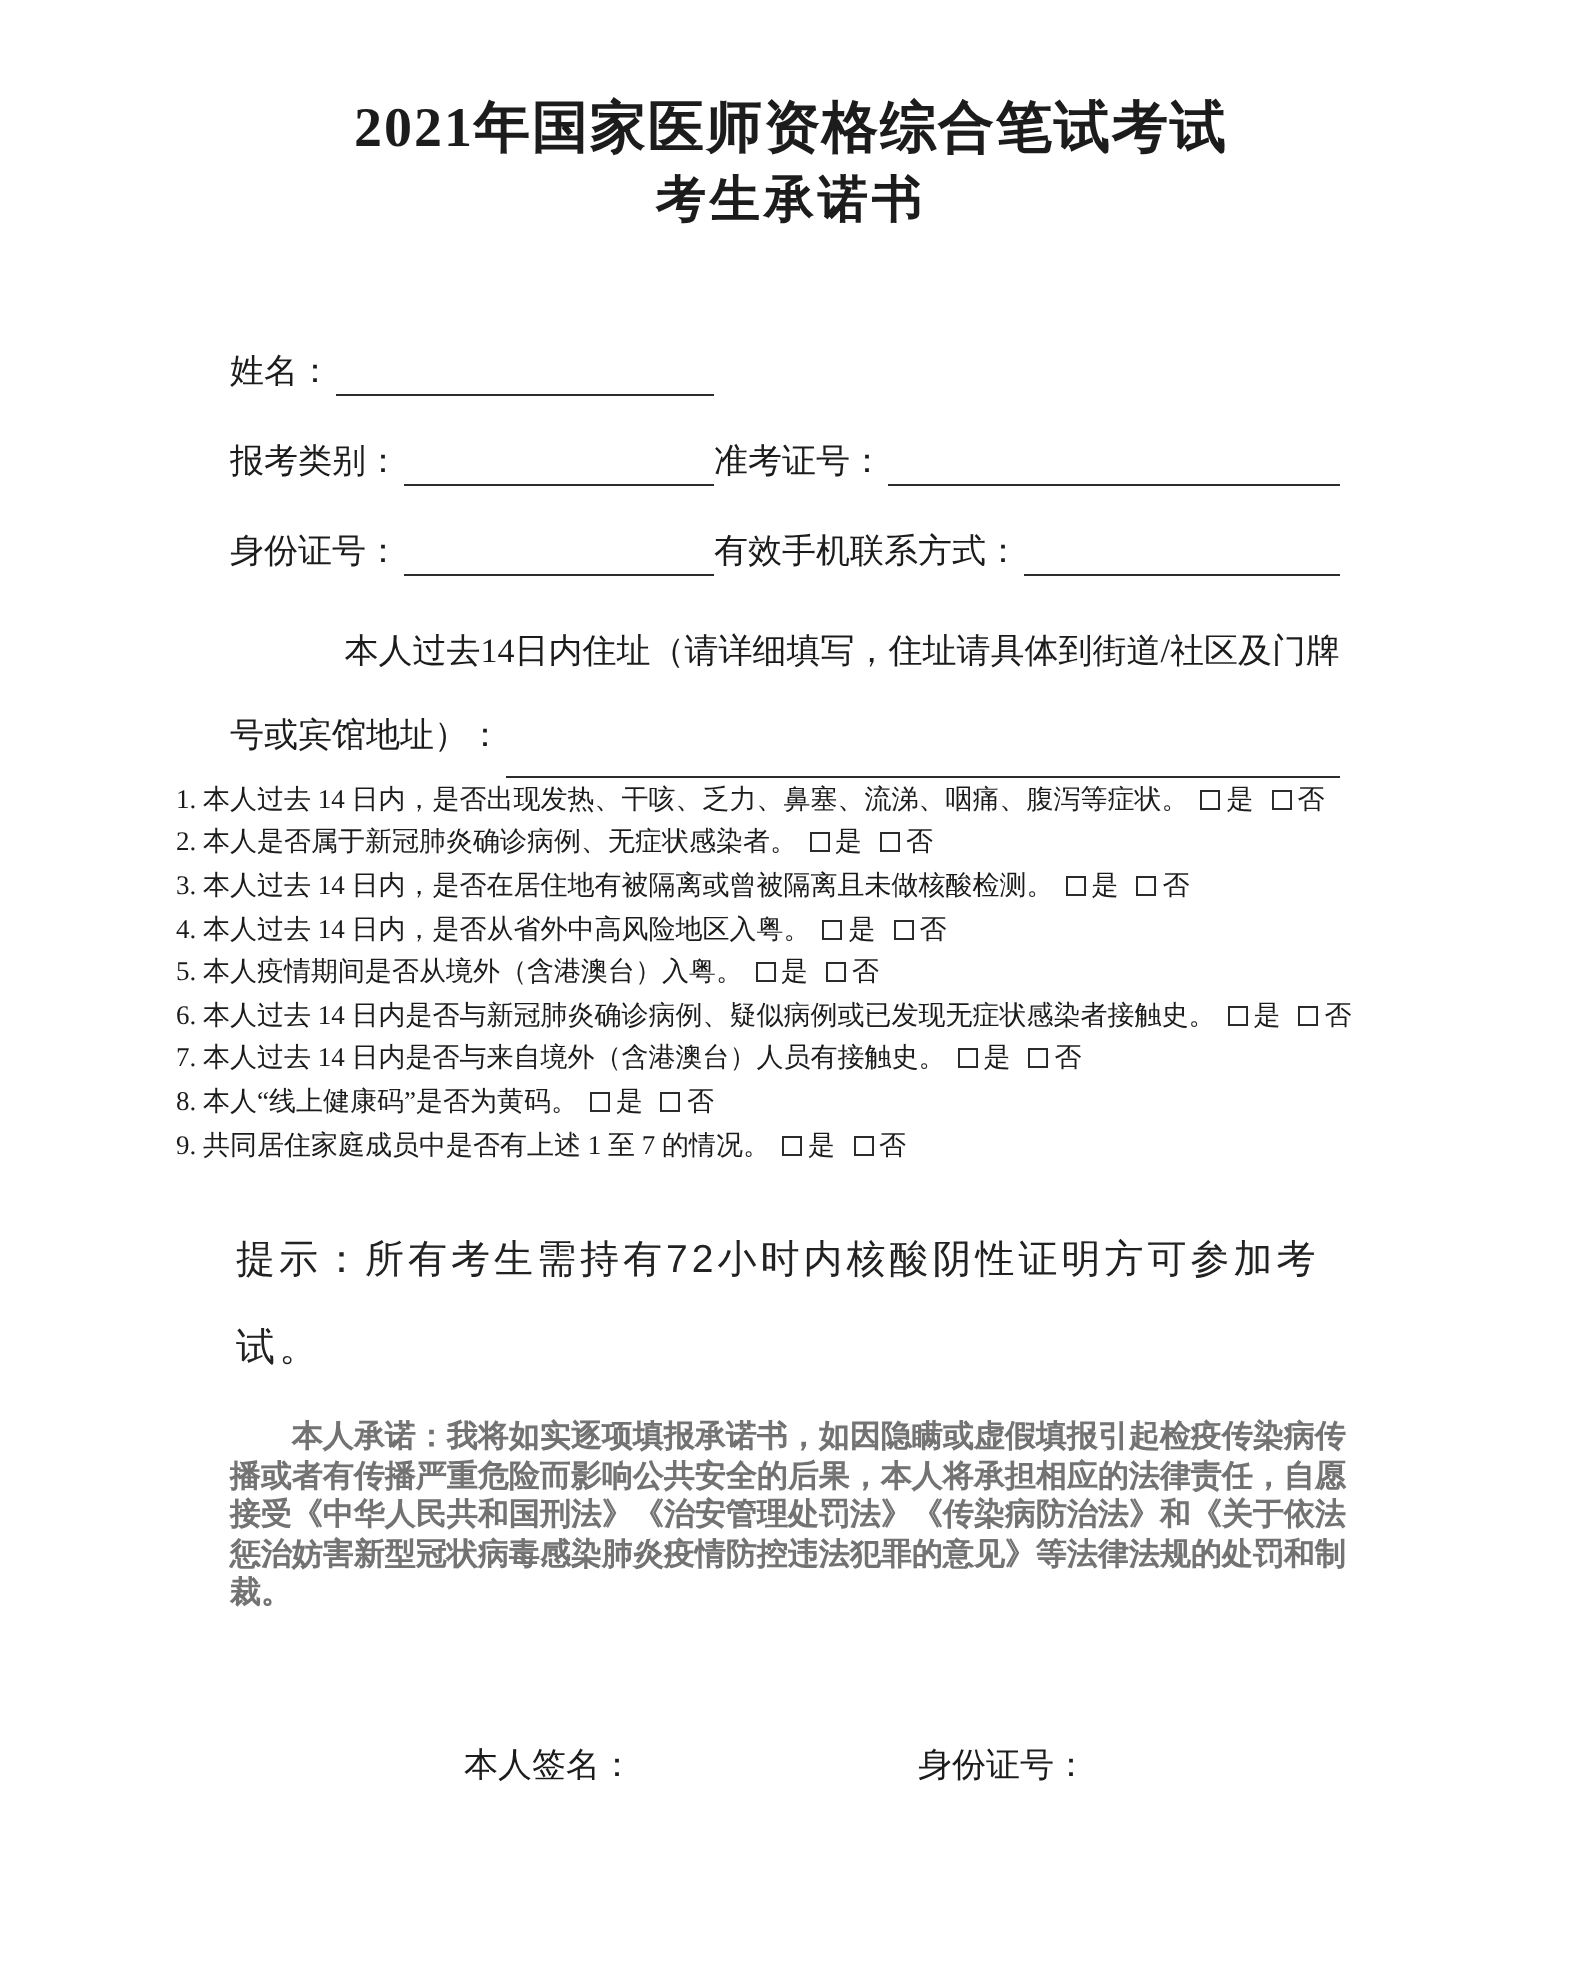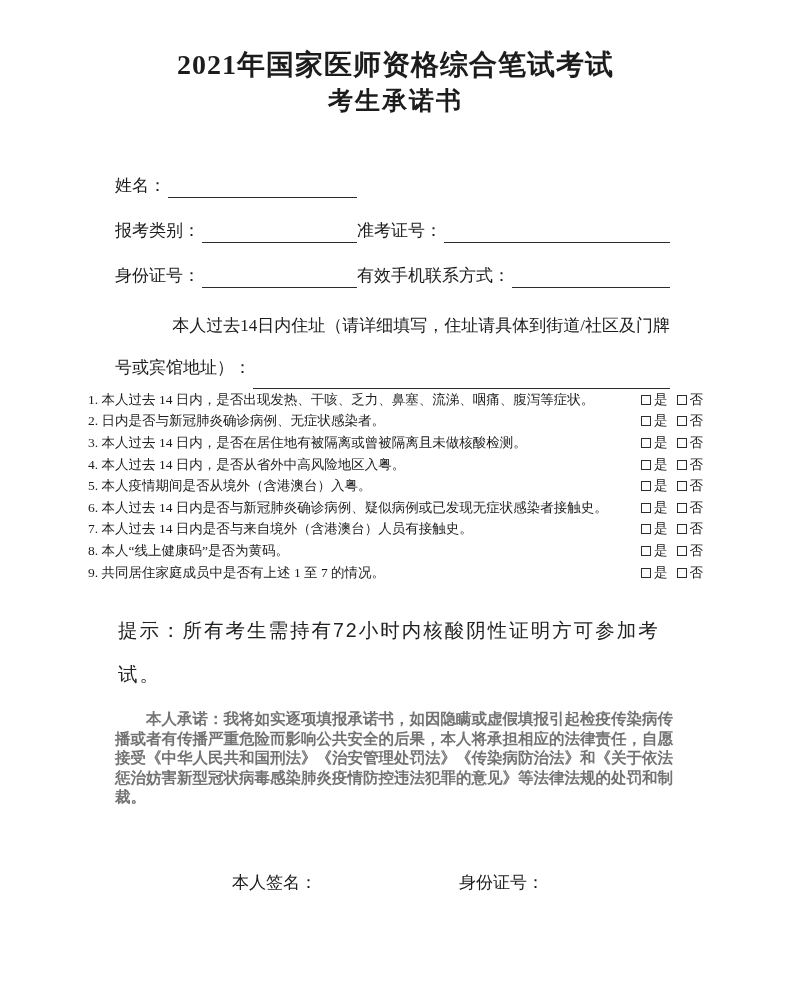--- a/index.html
+++ b/index.html
@@ -40,21 +40,21 @@
 
   
   .address { line-height: 42px; font-size: 17px; }
   .addr-line2 { display: flex; align-items: flex-end; }
   .addr-line2 .blank { height: 34px; }
   .addr-label2 { white-space: nowrap; }
 
   
   .questions { margin: 0 88px; }
   .q-row {
-    display: flex; justify-content: space-between; align-items: center;
+    display: flex; align-items: center;
     height: 21.6px; font-size: 13.5px; white-space: nowrap;
   }
   .q-text { overflow: hidden; }
   .q-boxes { display: flex; gap: 9px; margin-left: 6px; }
   .cb { display: inline-flex; align-items: center; gap: 3px; }
   .box {
     width: 10px; height: 10px;
     border: 1.2px solid #2c2c2c;
     display: inline-block; background: #ffffff;
     box-sizing: border-box;
@@ -145,21 +145,21 @@
             <span>是</span>
           </span>
         <span class="cb">
             <span class="box"></span>
             <span>否</span>
           </span>
       </div>
     </div>
 
     <div class="q-row">
-      <div class="q-text"><span>2. </span><span>日内是否与新冠肺炎确诊病例、无症状感染者。</span></div>
+      <div class="q-text"><span>2. </span><span>本人是否属于新冠肺炎确诊病例、无症状感染者。</span></div>
       <div class="q-boxes">
         <span class="cb">
             <span class="box"></span>
             <span>是</span>
           </span>
         <span class="cb">
             <span class="box"></span>
             <span>否</span>
           </span>
       </div>

